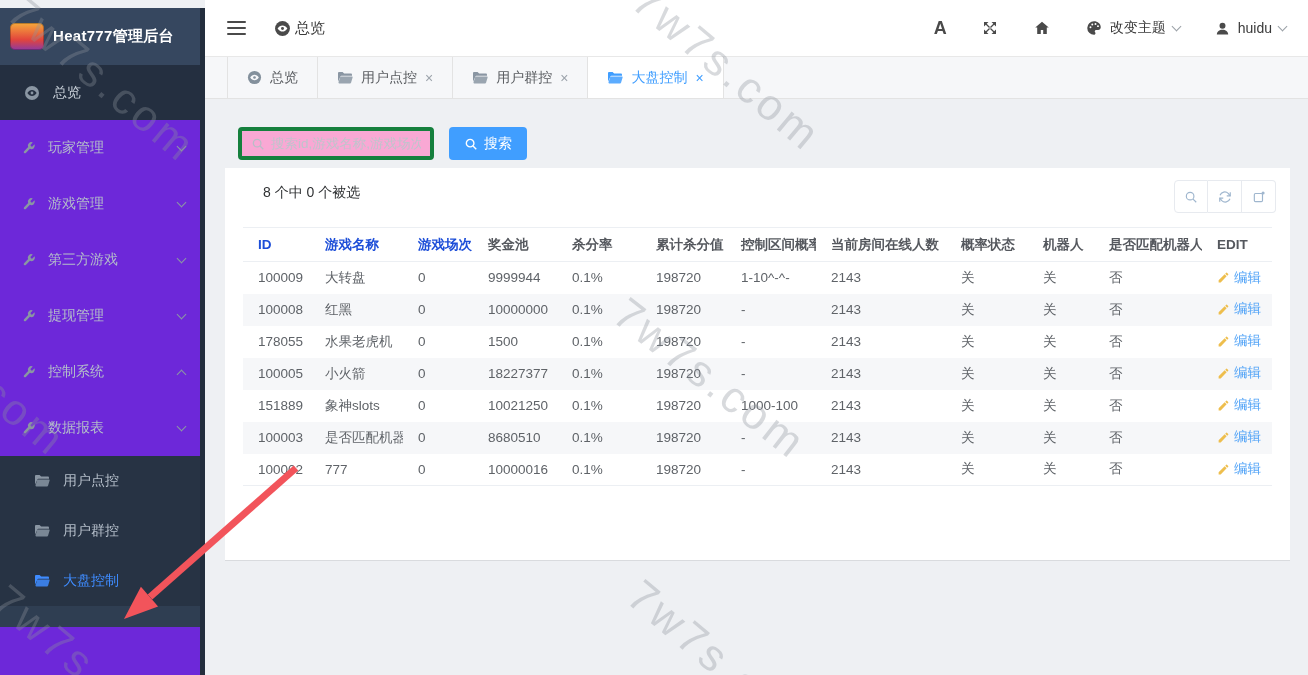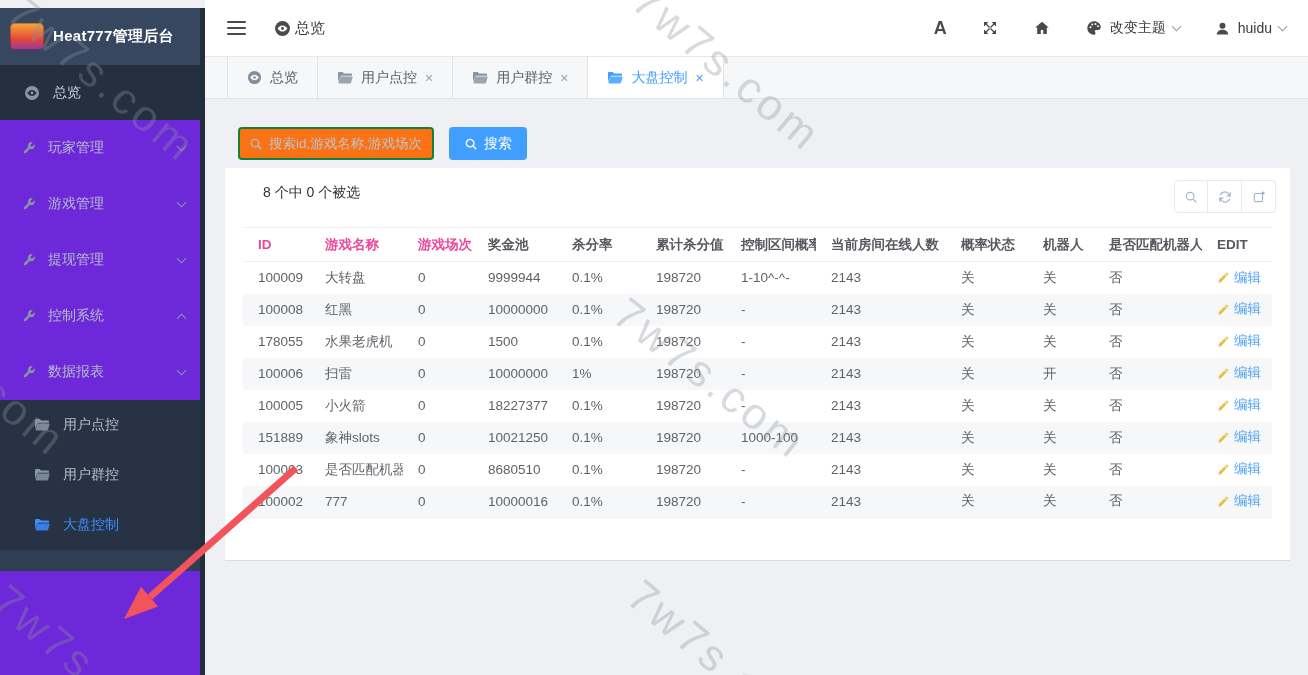--- a/index.html
+++ b/index.html
@@ -45,36 +45,36 @@
   .tab .close { font-size:14px; color:#9ca3ab; line-height:1; }
   .tab.active { background:#fff; color:#409eff; }
   .tab.active .close { color:#409eff; }
   .tab .icon-folder { color:#8a96a3; }
   .tab.active .icon-folder { color:#409eff; }
   .tab-eye { color:#83909c; }
 
   
   .content { position:absolute; left:0; right:0; top:100px; bottom:0; background:#eef0f3; }
   .search-row { position:absolute; left:33px; top:27px; display:flex; gap:15px; }
-  .search-box { width:196px; height:33px; background:#f97316; border:2px solid #15803d; border-radius:4px; display:flex; align-items:center; padding:0 9px; gap:6px; }
+  .search-box { width:196px; height:33px; background:#f9a8d4; border:4px solid #15803d; border-radius:4px; display:flex; align-items:center; padding:0 9px; gap:6px; }
   .search-box svg { color:#b8bec7; flex:none; }
   .search-box input { border:none; outline:none; width:100%; font-size:13.5px; color:#333; font-family:inherit; background:transparent; }
   .search-box input::placeholder { color:#bfc4cc; }
   .search-btn { height:33px; padding:0 15px; background:#409eff; color:#fff; border:none; border-radius:4px; font-size:14px; display:flex; align-items:center; gap:6px; cursor:pointer; font-family:inherit; }
 
   .card { position:absolute; left:20px; right:18px; top:68px; height:393px; background:#fff; border-bottom:1px solid #d9dbde; }
   .sel-summary { position:absolute; left:38px; top:16px; font-size:14px; color:#2f3133; }
   .btn-group { position:absolute; right:14px; top:12px; display:flex; }
   .tool-btn { width:34px; height:33px; background:#fff; border:1px solid #e7eaef; border-left:none; display:flex; align-items:center; justify-content:center; color:#9fb6ce; cursor:pointer; }
   .tool-btn:first-child { border-left:1px solid #e7eaef; border-radius:4px 0 0 4px; }
   .tool-btn:last-child { border-radius:0 4px 4px 0; }
 
   table.grid { position:absolute; left:18px; right:18px; top:59px; width:calc(100% - 36px); border-collapse:collapse; table-layout:fixed; }
   table.grid th { height:34px; text-align:left; font-size:13.5px; font-weight:bold; color:#55585e; padding:0 4px 0 15px; border-top:1px solid #eceff3; border-bottom:1px solid #eceff3; white-space:nowrap; overflow:hidden; }
-  table.grid th.sortable { color:#ec4899; cursor:pointer; }
+  table.grid th.sortable { color:#1d4ed8; cursor:pointer; }
   table.grid td { height:32px; font-size:13.5px; color:#5f6368; padding:0 4px 0 15px; white-space:nowrap; overflow:hidden; }
   table.grid tbody tr:nth-child(even) { background:#f6f7f9; }
   table.grid tbody tr:last-child td { border-bottom:1px solid #eceff3; }
   .edit-link { display:inline-flex; align-items:center; gap:4px; color:#53a4f7; cursor:pointer; }
   .c-id{width:67px}.c-name{width:93px}.c-sess{width:70px}.c-pool{width:84px}.c-kr{width:84px}.c-kt{width:85px}.c-rp{width:90px}.c-ol{width:130px}.c-ps{width:82px}.c-rb{width:66px}.c-mr{width:108px}.c-ed{width:70px}
 
   
   .wm { position:absolute; font-size:44px; letter-spacing:4px; color:rgba(140,147,156,.34); white-space:nowrap; transform-origin:left top; z-index:40; pointer-events:none; font-weight:400; }
   .arrow-overlay { position:absolute; left:0; top:0; z-index:50; pointer-events:none; }
 </style>
@@ -107,20 +107,29 @@
     <span>玩家管理</span>
     <span class="chev"></span>
   </div>
   <div class="side-item">
     <span class="icon-wrench">
         <svg width="14" height="14" viewBox="0 0 24 24" fill="currentColor">
           <path d="M14.7 6.3a1 1 0 000 1.4l1.6 1.6a1 1 0 001.4 0l3.77-3.77a6 6 0 01-7.94 7.94l-6.91 6.91a2.12 2.12 0 01-3-3l6.91-6.91a6 6 0 017.94-7.94l-3.76 3.76z"></path>
         </svg>
       </span>
     <span>游戏管理</span>
+    <span class="chev"></span>
+  </div>
+  <div class="side-item">
+    <span class="icon-wrench">
+        <svg width="14" height="14" viewBox="0 0 24 24" fill="currentColor">
+          <path d="M14.7 6.3a1 1 0 000 1.4l1.6 1.6a1 1 0 001.4 0l3.77-3.77a6 6 0 01-7.94 7.94l-6.91 6.91a2.12 2.12 0 01-3-3l6.91-6.91a6 6 0 017.94-7.94l-3.76 3.76z"></path>
+        </svg>
+      </span>
+    <span>第三方游戏</span>
     <span class="chev"></span>
   </div>
   <div class="side-item">
     <span class="icon-wrench">
         <svg width="14" height="14" viewBox="0 0 24 24" fill="currentColor">
           <path d="M14.7 6.3a1 1 0 000 1.4l1.6 1.6a1 1 0 001.4 0l3.77-3.77a6 6 0 01-7.94 7.94l-6.91 6.91a2.12 2.12 0 01-3-3l6.91-6.91a6 6 0 017.94-7.94l-3.76 3.76z"></path>
         </svg>
       </span>
     <span>提现管理</span>
     <span class="chev"></span>
@@ -404,39 +413,20 @@
               <td>关</td>
               <td>否</td>
             <td><span class="edit-link">
                   <svg width="13" height="13" viewBox="0 0 24 24" fill="#eebe4d">
                     <path d="M3 17.2V21h3.8L17.8 9.9l-3.7-3.7L3 17.2zM20.7 7a1 1 0 000-1.4l-2.3-2.3a1 1 0 00-1.4 0l-1.8 1.8 3.7 3.7L20.7 7z"></path>
                   </svg>
                   <span>编辑</span>
                 </span></td>
           </tr>
           <tr>
-            <td>100006</td>
-              <td>扫雷</td>
-              <td>0</td>
-              <td>10000000</td>
-              <td>1%</td>
-              <td>198720</td>
-              <td>-</td>
-              <td>2143</td>
-              <td>关</td>
-              <td>开</td>
-              <td>否</td>
-            <td><span class="edit-link">
-                  <svg width="13" height="13" viewBox="0 0 24 24" fill="#eebe4d">
-                    <path d="M3 17.2V21h3.8L17.8 9.9l-3.7-3.7L3 17.2zM20.7 7a1 1 0 000-1.4l-2.3-2.3a1 1 0 00-1.4 0l-1.8 1.8 3.7 3.7L20.7 7z"></path>
-                  </svg>
-                  <span>编辑</span>
-                </span></td>
-          </tr>
-          <tr>
             <td>100005</td>
               <td>小火箭</td>
               <td>0</td>
               <td>18227377</td>
               <td>0.1%</td>
               <td>198720</td>
               <td>-</td>
               <td>2143</td>
               <td>关</td>
               <td>关</td>

